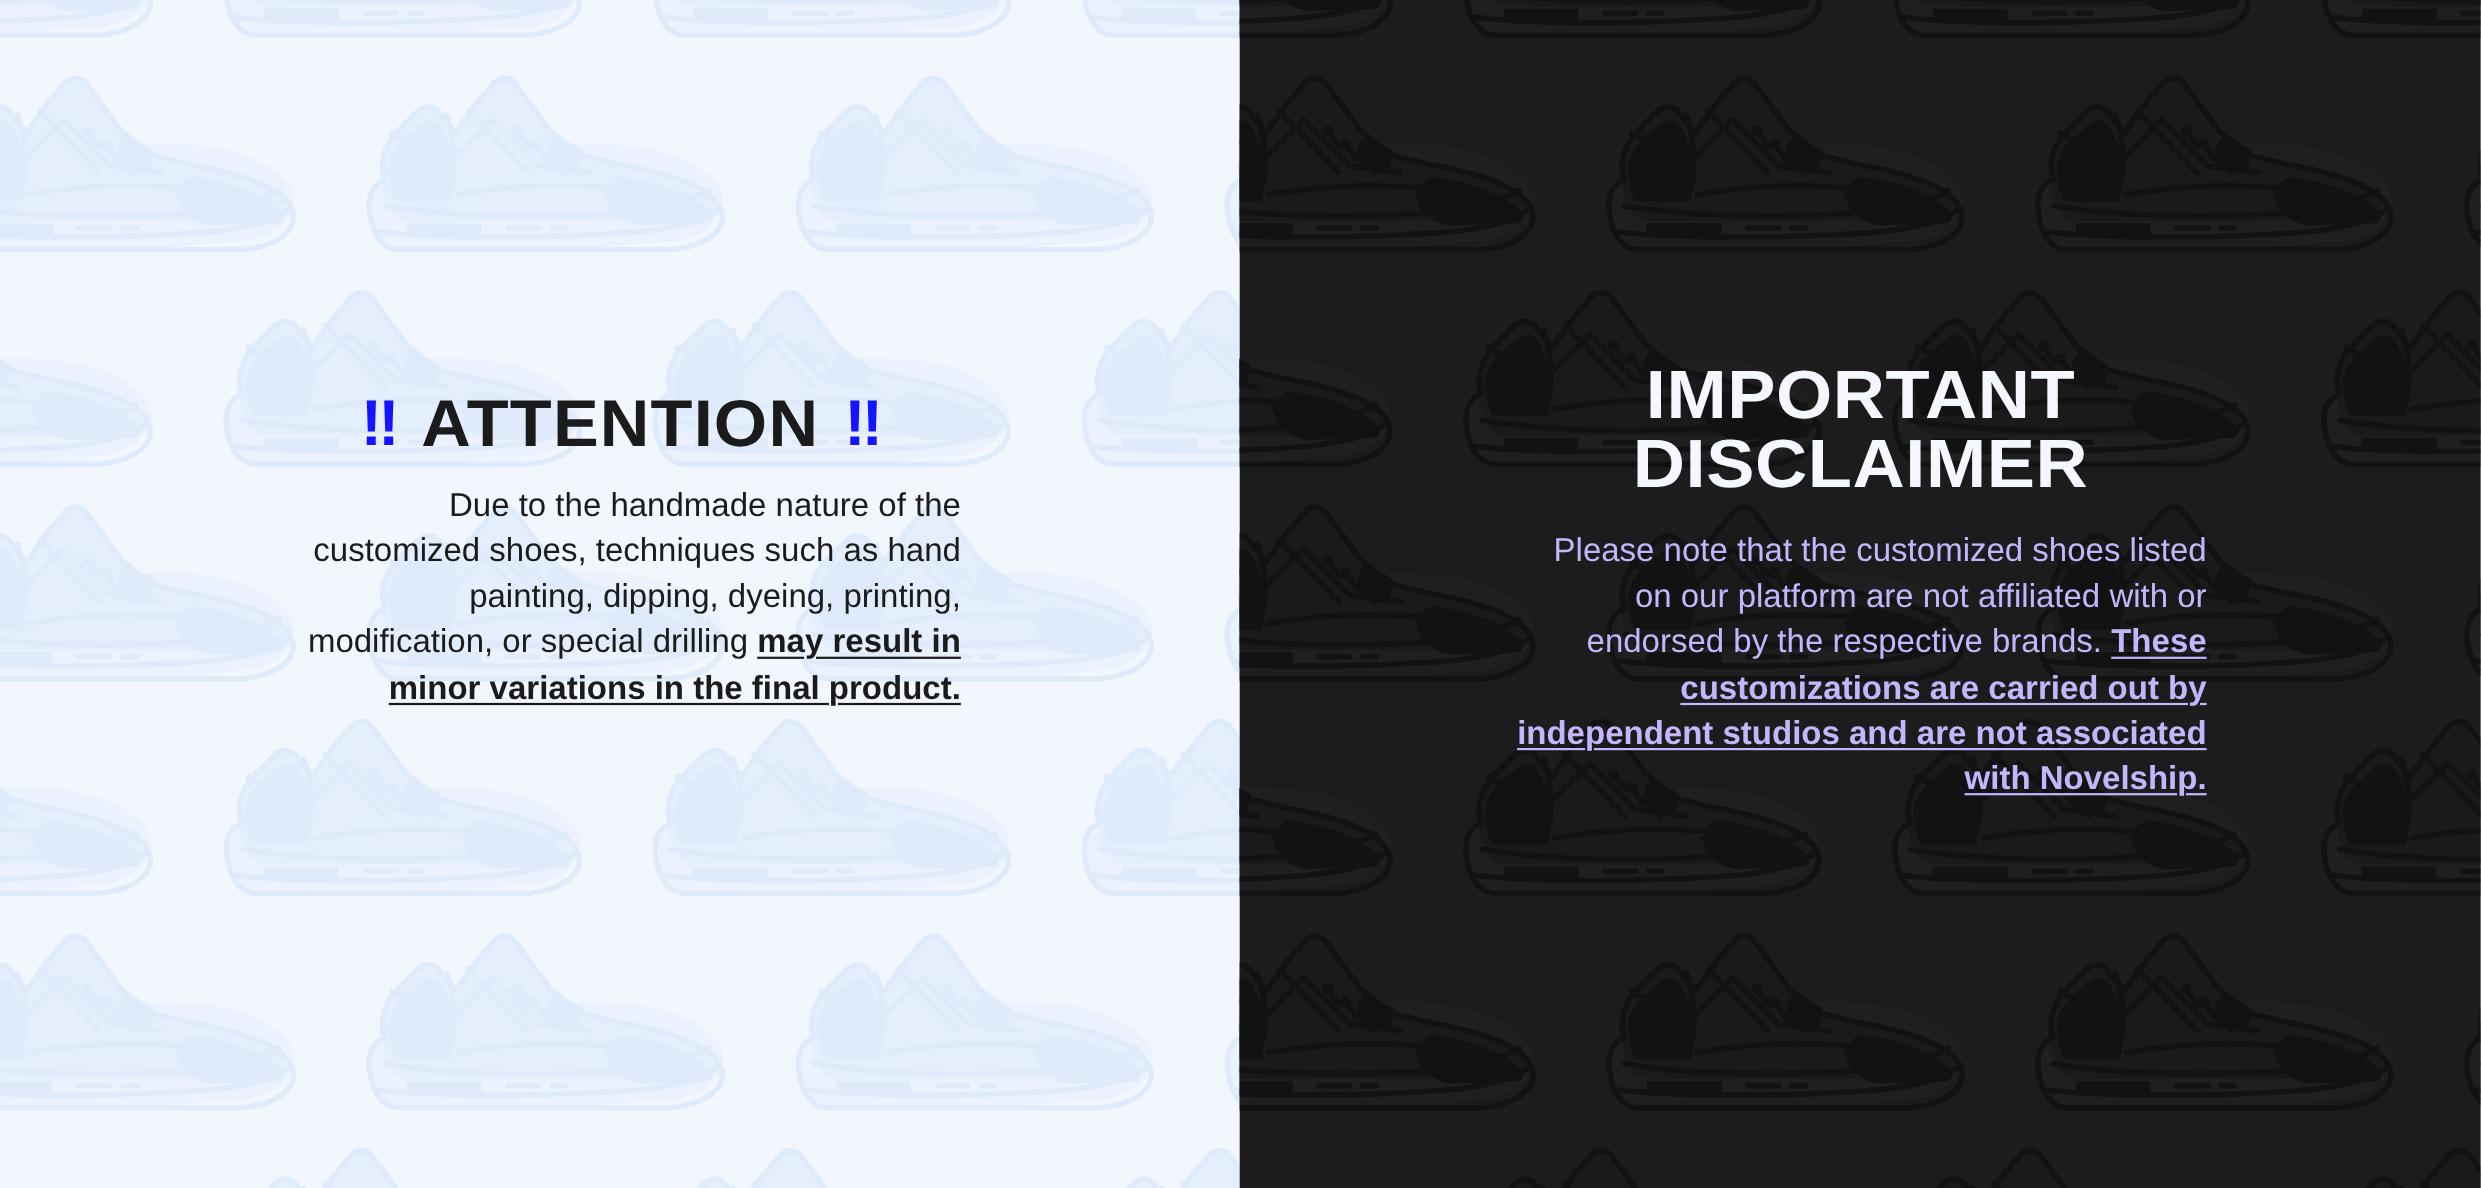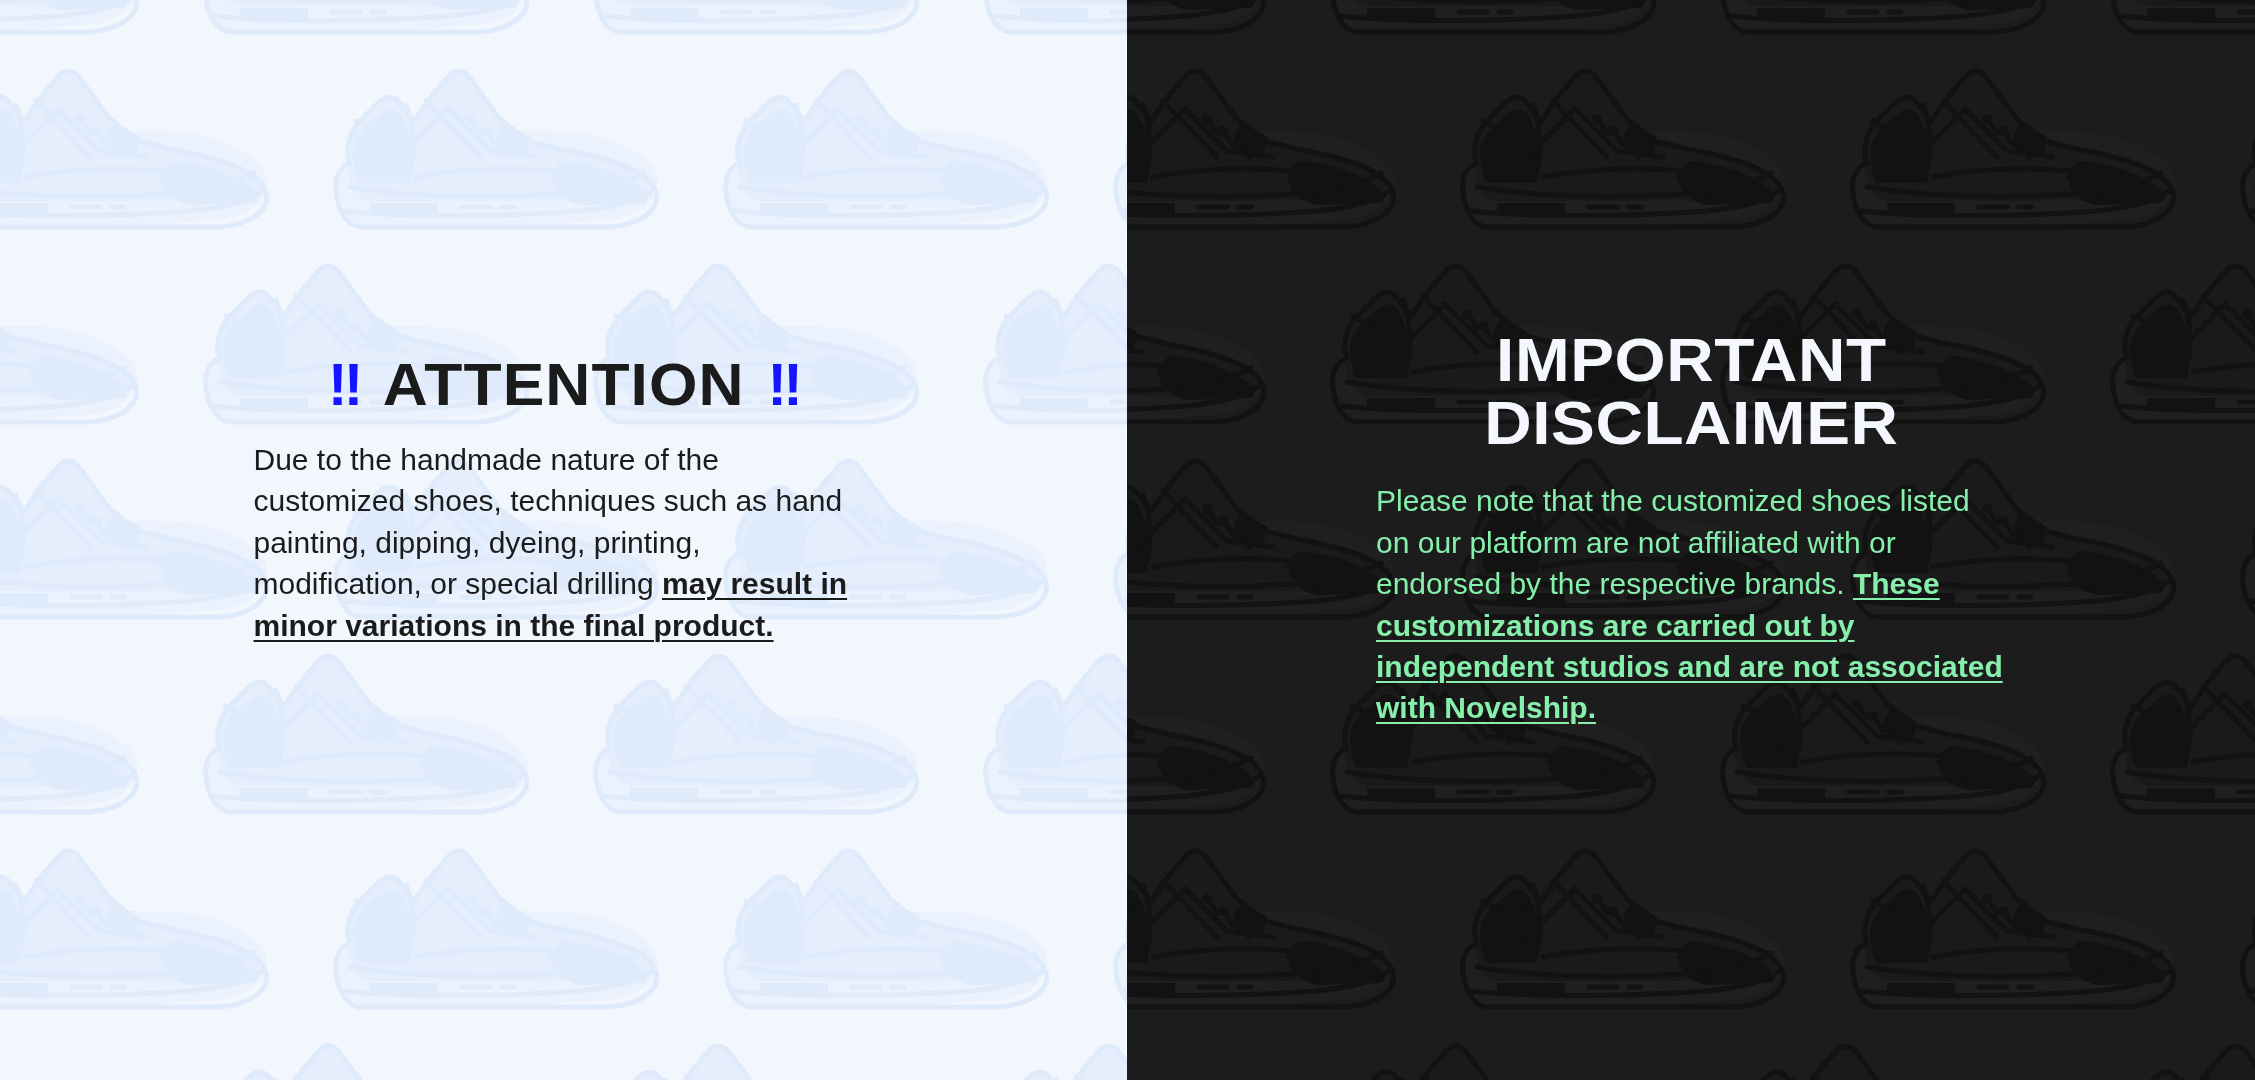--- a/index.html
+++ b/index.html
@@ -117,30 +117,30 @@
     letter-spacing: 0.5px;
     transform: scaleX(1.06);
     text-align: center;
   }
 
   
   .body-copy {
     font-family: "Liberation Sans Narrow", "Liberation Sans", sans-serif;
     font-size: 30px;
     line-height: 1.38;
-    text-align: left;
+    text-align: right;
     font-stretch: condensed;
   }
   .panel-left .body-copy {
     color: #1B1B1B;
     width: 620px;
     margin-top: 24px;
   }
   .panel-right .body-copy {
-    color: #86efac;
+    color: #c4b5fd;
     width: 630px;
     margin-top: 26px;
   }
 
   .body-copy .em {
     font-weight: 700;
     text-decoration: underline;
     text-underline-offset: 4px;
     text-decoration-thickness: 2px;
   }

